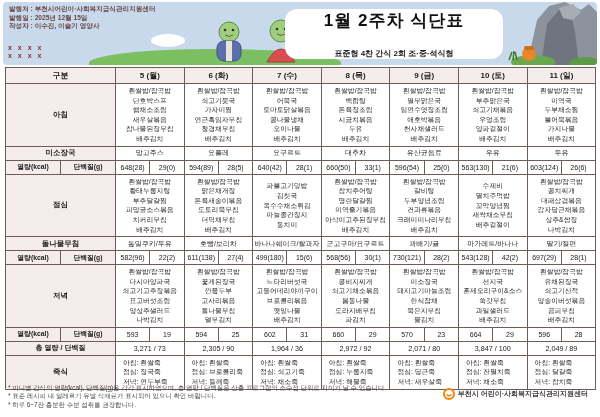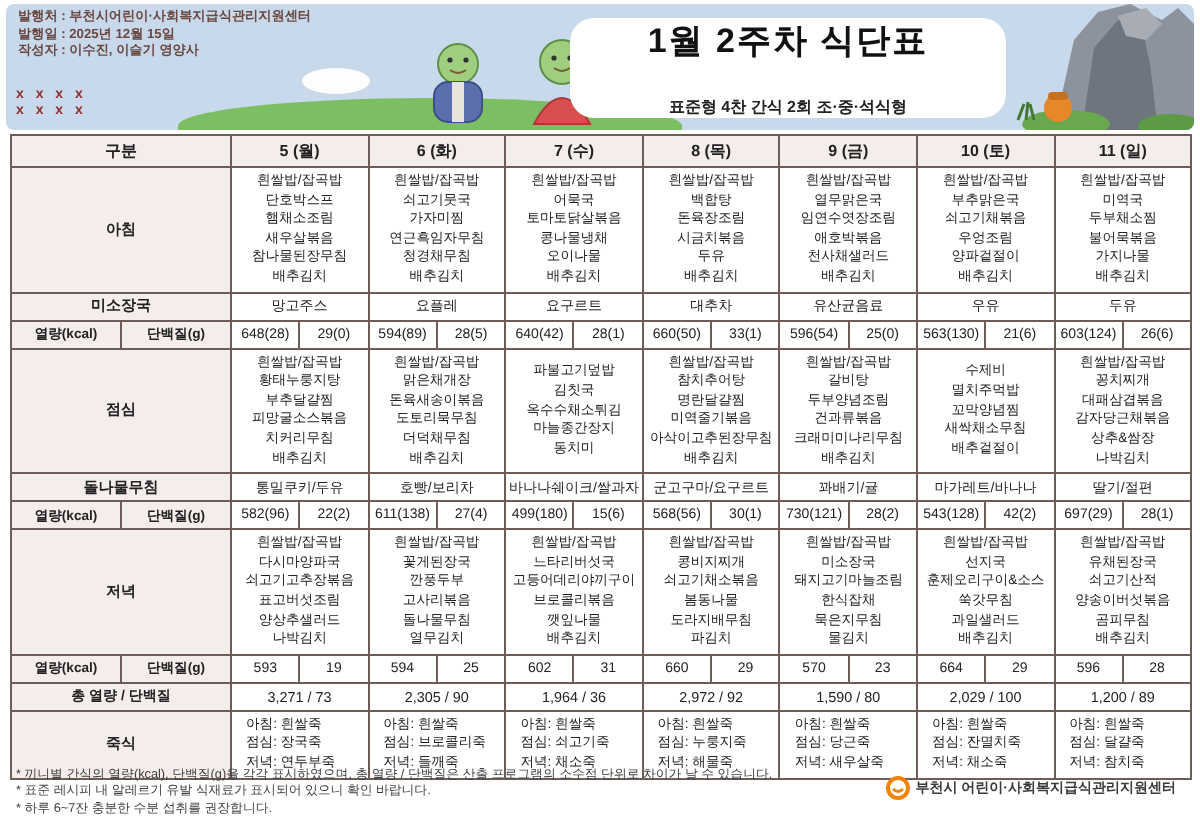--- a/index.html
+++ b/index.html
@@ -365,23 +365,23 @@
         <td>29</td>
         <td>596</td>
         <td>28</td>
       </tr>
       <tr class="totalrow">
         <th colspan="2">총 열량 / 단백질</th>
         <td colspan="2">3,271 / 73</td>
         <td colspan="2">2,305 / 90</td>
         <td colspan="2">1,964 / 36</td>
         <td colspan="2">2,972 / 92</td>
-        <td colspan="2">1,590 / 80</td>
-        <td colspan="2">2,029 / 100</td>
-        <td colspan="2">1,200 / 89</td>
+        <td colspan="2">2,071 / 80</td>
+        <td colspan="2">3,847 / 100</td>
+        <td colspan="2">2,049 / 89</td>
       </tr>
       <tr>
         <th colspan="2" class="rowlabel">죽식</th>
         <td colspan="2" class="porridge">
           <div>아침: 흰쌀죽</div>
           <div>점심: 장국죽</div>
           <div>저녁: 연두부죽</div>
         </td>
         <td colspan="2" class="porridge">
           <div>아침: 흰쌀죽</div>

